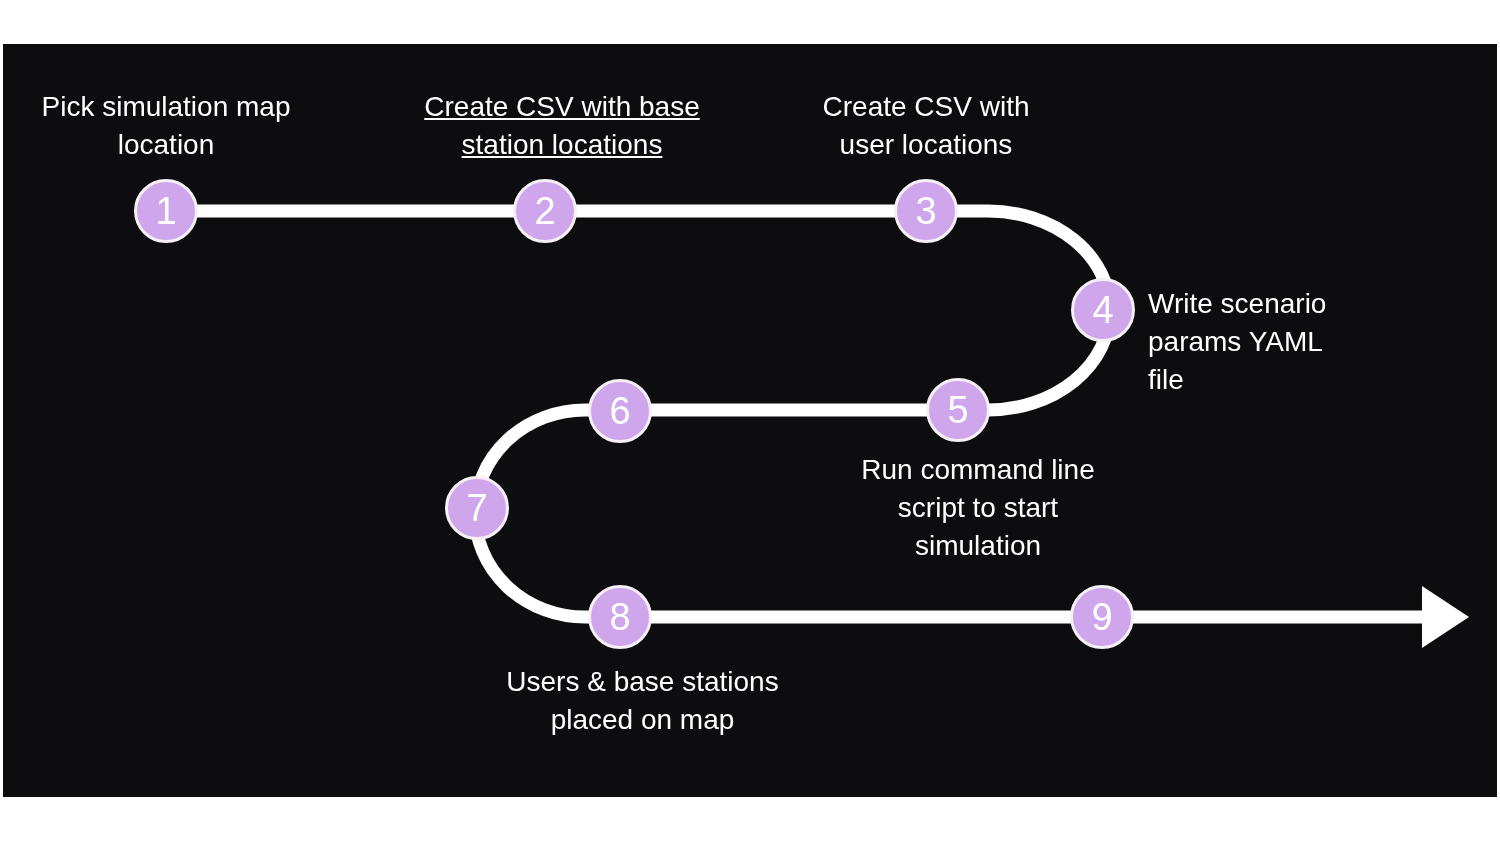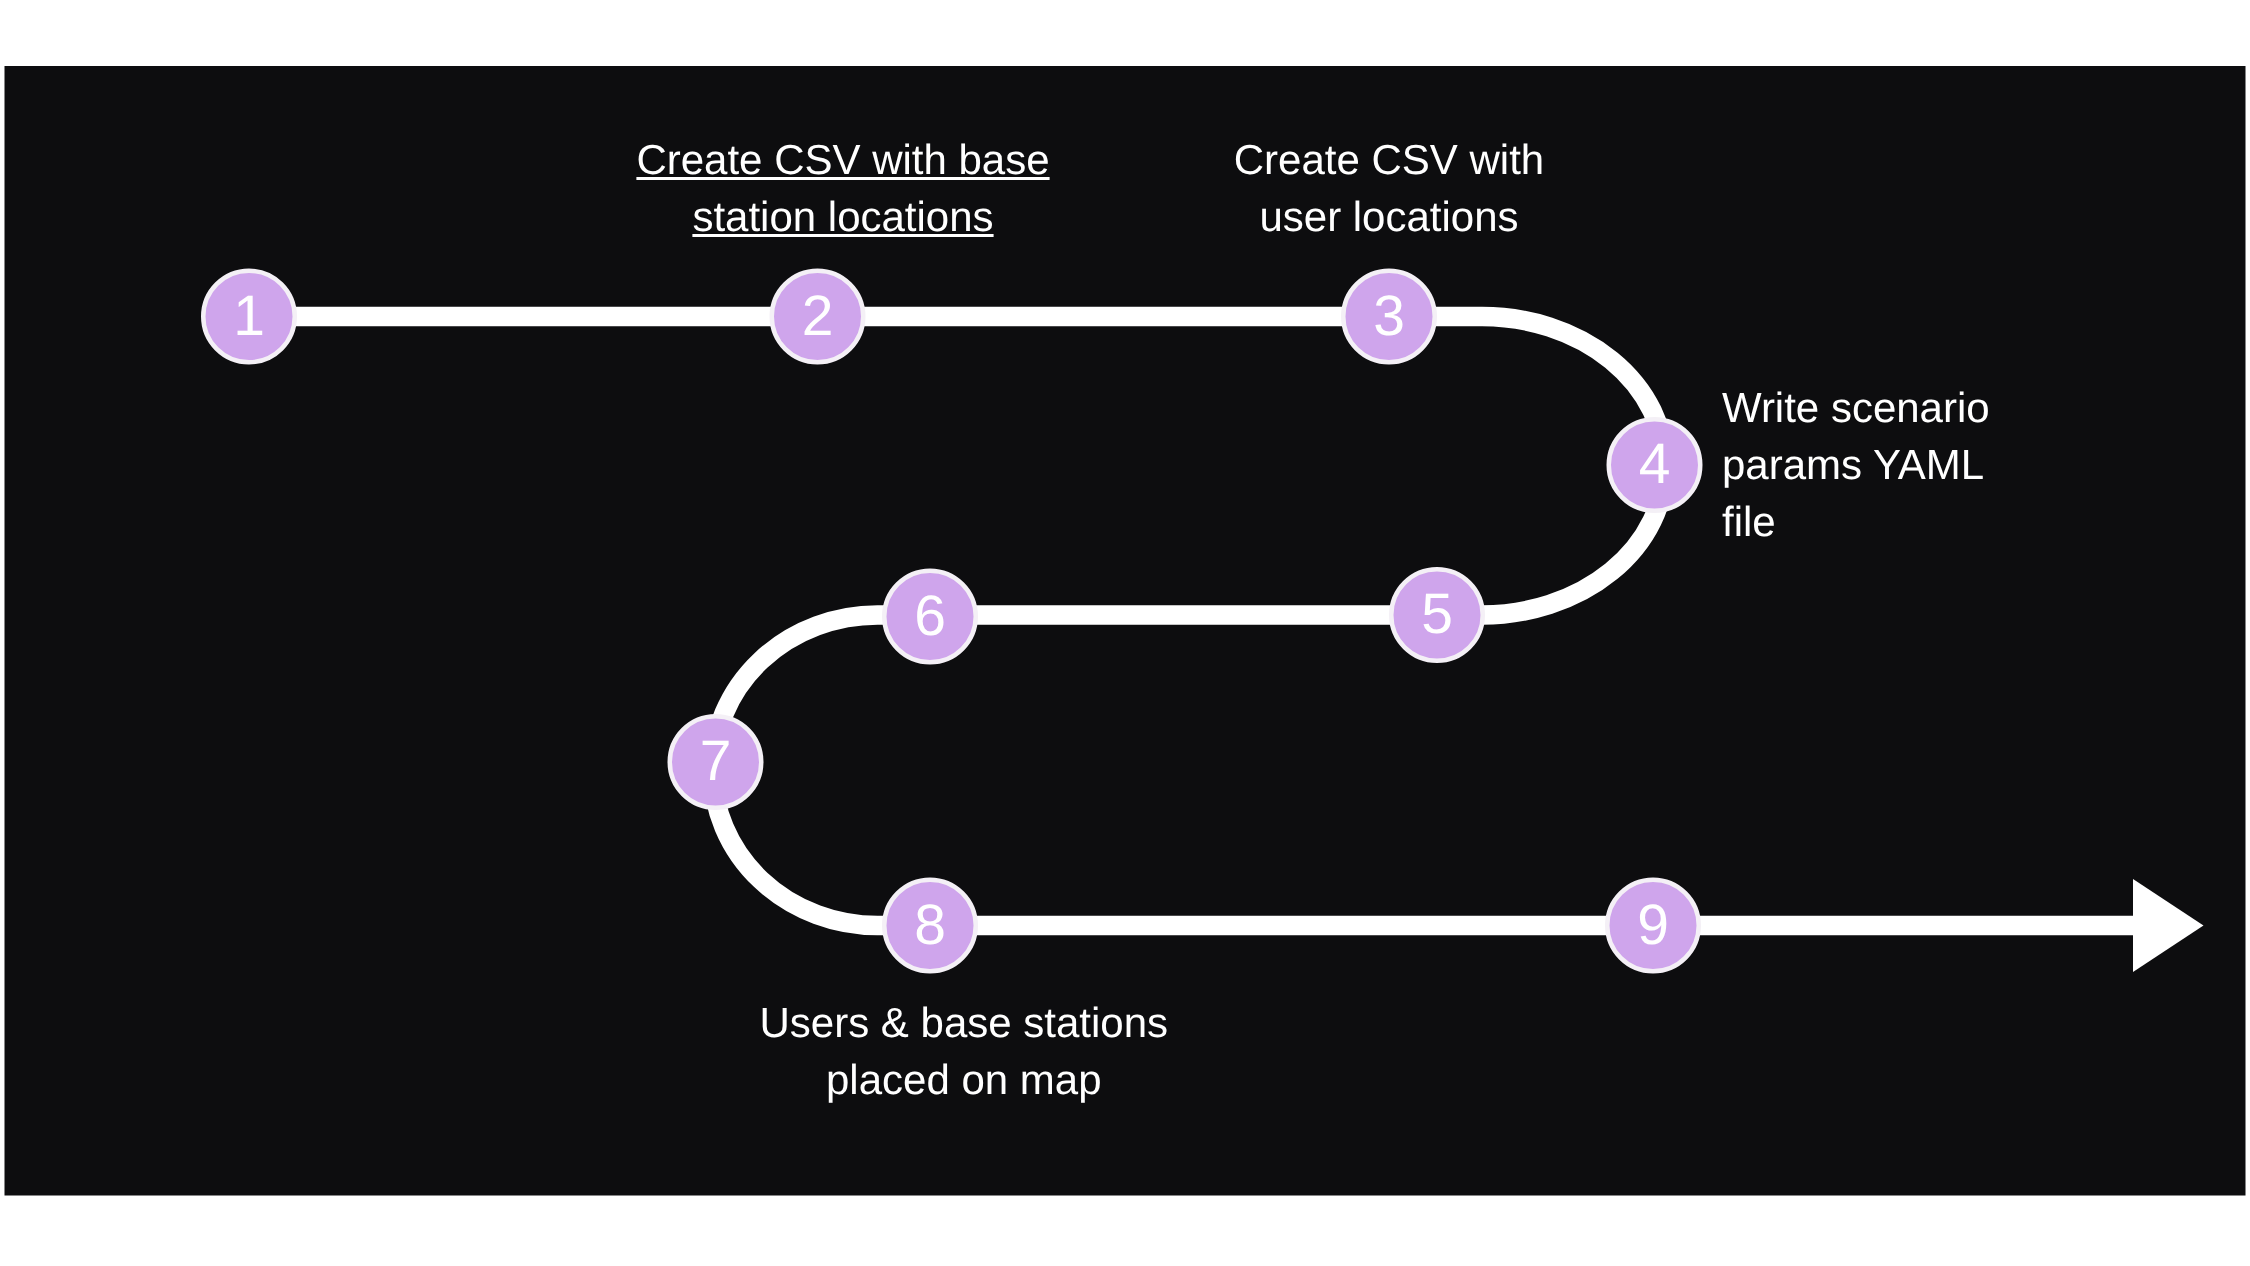--- a/index.html
+++ b/index.html
@@ -48,21 +48,21 @@
     user-select: none;
   }
   .step-label {
     position: absolute;
     color: #ffffff;
     font-size: 28px;
     line-height: 38px;
     white-space: pre;
     text-align: center;
   }
-  .align-left  { text-align: left; }
+  .align-left  { text-align: left; margin-top: 32px; }
   .align-right { text-align: right; }
 
   
   .c1 { left: 134px;  top: 179px; }
   .c2 { left: 513px;  top: 179px; }
   .c3 { left: 894px;  top: 179px; }
   .c4 { left: 1071px; top: 278px; }
   .c5 { left: 926px;  top: 378px; }
   .c6 { left: 588px;  top: 379px; }
   .c7 { left: 445px;  top: 476px; }
@@ -94,22 +94,27 @@
   <div class="step-circle c1">1</div>
   <div class="step-circle c2">2</div>
   <div class="step-circle c3">3</div>
   <div class="step-circle c4">4</div>
   <div class="step-circle c5">5</div>
   <div class="step-circle c6">6</div>
   <div class="step-circle c7">7</div>
   <div class="step-circle c8">8</div>
   <div class="step-circle c9">9</div>
 
+  <div class="step-label l1">Pick simulation map
+location</div>
   <div class="step-label l2">Create CSV with base
 station locations</div>
   <div class="step-label l3">Create CSV with
 user locations</div>
   <div class="step-label l4 align-left">Write scenario
 params YAML
 file</div>
+  <div class="step-label l5">Run command line
+script to start
+simulation</div>
   <div class="step-label l8">Users &amp; base stations
 placed on map</div>
 </div>
 
 </body></html>

